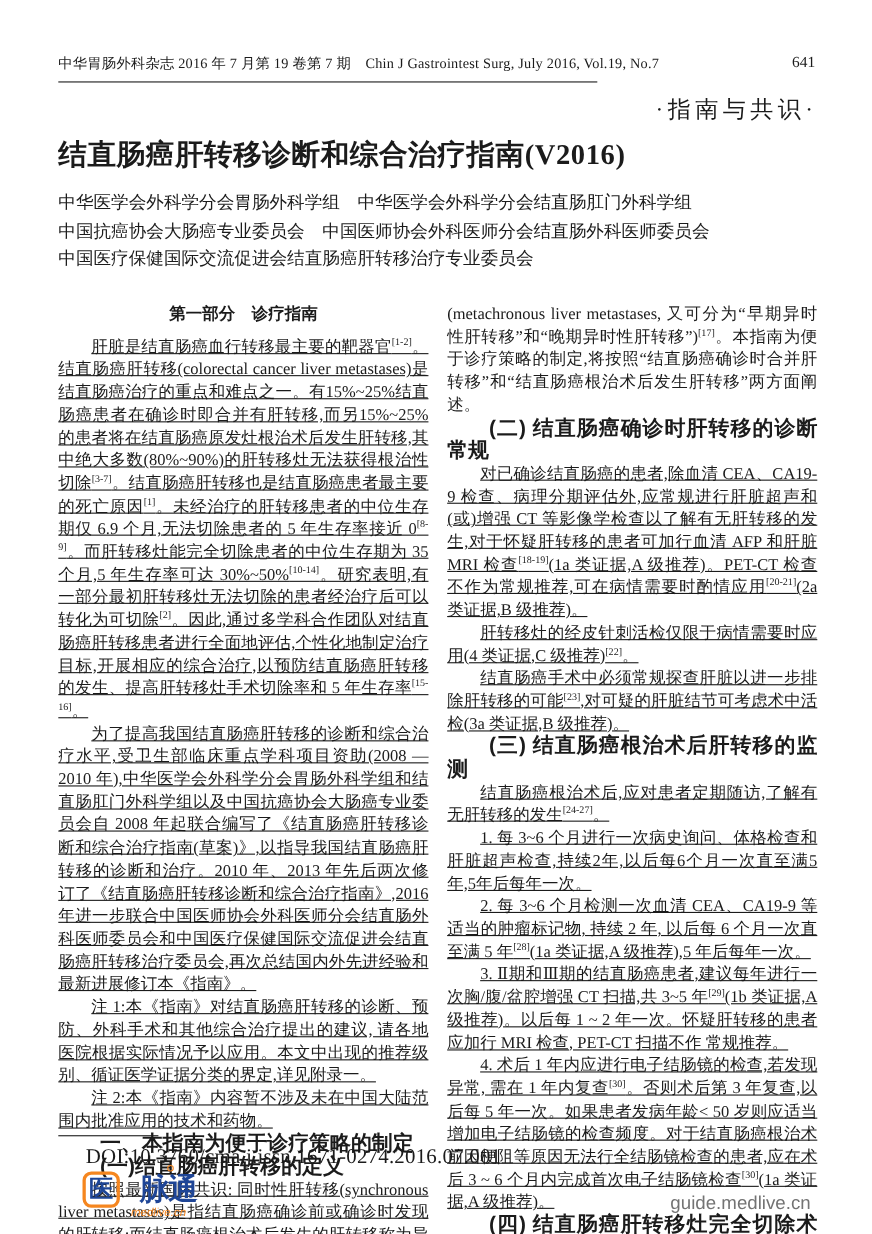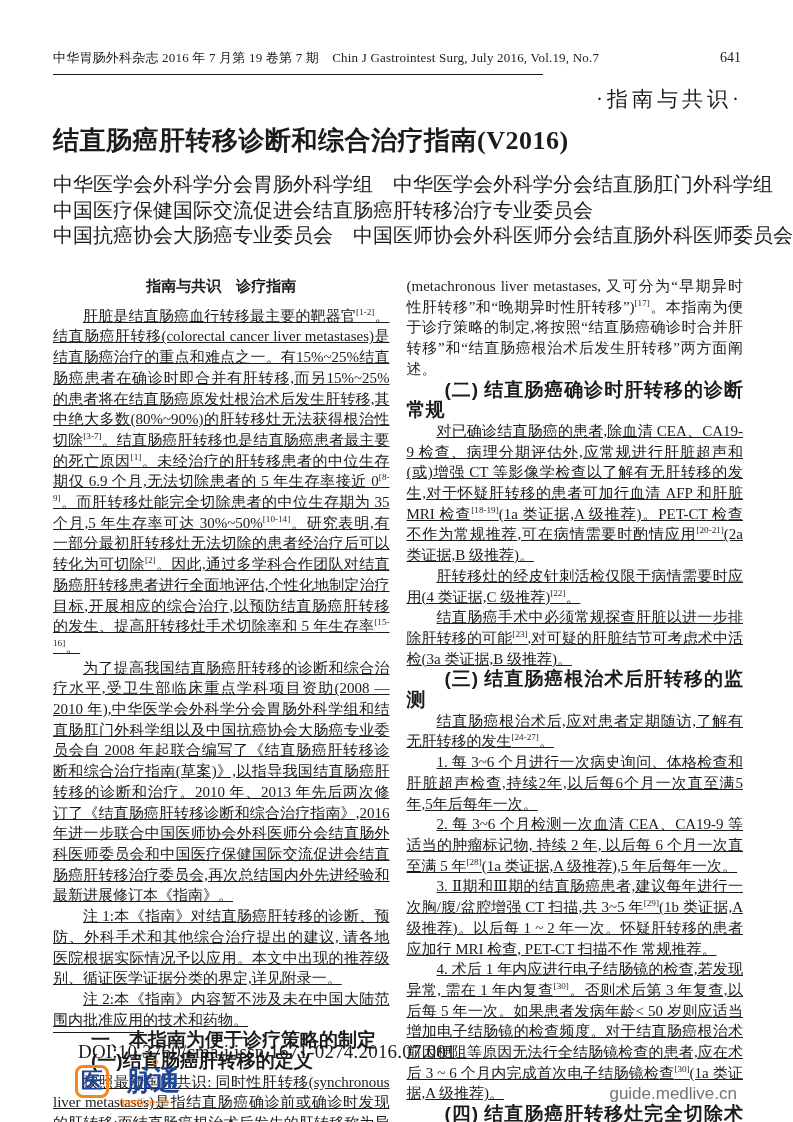--- a/index.html
+++ b/index.html
@@ -15,21 +15,21 @@
     padding-bottom:7px; letter-spacing:0.2px;
   }
   .page-number { position:absolute; right:52px; top:50px; font-size:14px; }
   .column-label {
     position:absolute; right:50px; top:85px; font-size:21px; letter-spacing:4px;
   }
   .article-title {
     position:absolute; left:53px; top:123px; font-size:26px; font-weight:bold;
     letter-spacing:0.5px; white-space:nowrap;
   }
-  .authors { position:absolute; left:53px; top:172px; font-size:20px; }
+  .authors { position:absolute; left:53px; top:172px; font-size:16px; }
   .authors .author-line { line-height:25.5px; white-space:nowrap; }
   .columns {
     position:absolute; left:53px; top:276px; width:690px;
     display:flex; gap:17px;
   }
   .col {
     width:336.5px; font-size:15px; line-height:20.7px;
     text-align:justify; word-break:break-word;
   }
   .blk.p { text-indent:2em;text-decoration:underline; }
@@ -81,27 +81,27 @@
 <div class="page">
 
   <div class="journal-line">中华胃肠外科杂志 2016 年 7 月第 19 卷第 7 期　Chin J Gastrointest Surg, July 2016, Vol.19, No.7</div>
   <div class="page-number">641</div>
   <div class="column-label">·指南与共识·</div>
 
   <h1 class="article-title">结直肠癌肝转移诊断和综合治疗指南(V2016)</h1>
 
   <div class="authors">
     <div class="author-line">中华医学会外科学分会胃肠外科学组　中华医学会外科学分会结直肠肛门外科学组</div>
+    <div class="author-line">中国抗癌协会大肠癌专业委员会　中国医师协会外科医师分会结直肠外科医师委员会</div>
     <div class="author-line">中国医疗保健国际交流促进会结直肠癌肝转移治疗专业委员会</div>
-    <div class="author-line">中国抗癌协会大肠癌专业委员会　中国医师协会外科医师分会结直肠外科医师委员会</div>
   </div>
 
   <div class="columns">
     <div class="col">
-        <div class="blk part-heading">指南与共识　诊疗指南</div>
+        <div class="blk part-heading">第一部分　诊疗指南</div>
         <div class="blk p">肝脏是结直肠癌血行转移最主要的靶器官<sup>[1-2]</sup>。结直肠癌肝转移(colorectal cancer liver metastases)是结直肠癌治疗的重点和难点之一。有15%~25%结直肠癌患者在确诊时即合并有肝转移,而另15%~25%的患者将在结直肠癌原发灶根治术后发生肝转移,其中绝大多数(80%~90%)的肝转移灶无法获得根治性切除<sup>[3-7]</sup>。结直肠癌肝转移也是结直肠癌患者最主要的死亡原因<sup>[1]</sup>。未经治疗的肝转移患者的中位生存期仅 6.9 个月,无法切除患者的 5 年生存率接近 0<sup>[8-9]</sup>。而肝转移灶能完全切除患者的中位生存期为 35 个月,5 年生存率可达 30%~50%<sup>[10-14]</sup>。研究表明,有一部分最初肝转移灶无法切除的患者经治疗后可以转化为可切除<sup>[2]</sup>。因此,通过多学科合作团队对结直肠癌肝转移患者进行全面地评估,个性化地制定治疗目标,开展相应的综合治疗,以预防结直肠癌肝转移的发生、提高肝转移灶手术切除率和 5 年生存率<sup>[15-16]</sup>。</div>
         <div class="blk p">为了提高我国结直肠癌肝转移的诊断和综合治疗水平,受卫生部临床重点学科项目资助(2008 —2010 年),中华医学会外科学分会胃肠外科学组和结直肠肛门外科学组以及中国抗癌协会大肠癌专业委员会自 2008 年起联合编写了《结直肠癌肝转移诊断和综合治疗指南(草案)》,以指导我国结直肠癌肝转移的诊断和治疗。2010 年、2013 年先后两次修订了《结直肠癌肝转移诊断和综合治疗指南》,2016 年进一步联合中国医师协会外科医师分会结直肠外科医师委员会和中国医疗保健国际交流促进会结直肠癌肝转移治疗委员会,再次总结国内外先进经验和最新进展修订本《指南》。</div>
         <div class="blk p">注 1:本《指南》对结直肠癌肝转移的诊断、预防、外科手术和其他综合治疗提出的建议, 请各地医院根据实际情况予以应用。本文中出现的推荐级别、循证医学证据分类的界定,详见附录一。</div>
         <div class="blk p">注 2:本《指南》内容暂不涉及未在中国大陆范围内批准应用的技术和药物。</div>
         <div class="blk heading">一、本指南为便于诊疗策略的制定</div>
         <div class="blk heading">(一)结直肠癌肝转移的定义</div>
         <div class="blk p">按照最新国际共识: 同时性肝转移(synchronous liver metastases)是指结直肠癌确诊前或确诊时发现的肝转移;而结直肠癌根治术后发生的肝转移称为异时性肝转移</div>
       </div>
     <div class="col">
         <div class="blk p-flush">(metachronous liver metastases, 又可分为“早期异时性肝转移”和“晚期异时性肝转移”)<sup>[17]</sup>。本指南为便于诊疗策略的制定,将按照“结直肠癌确诊时合并肝转移”和“结直肠癌根治术后发生肝转移”两方面阐述。</div>

